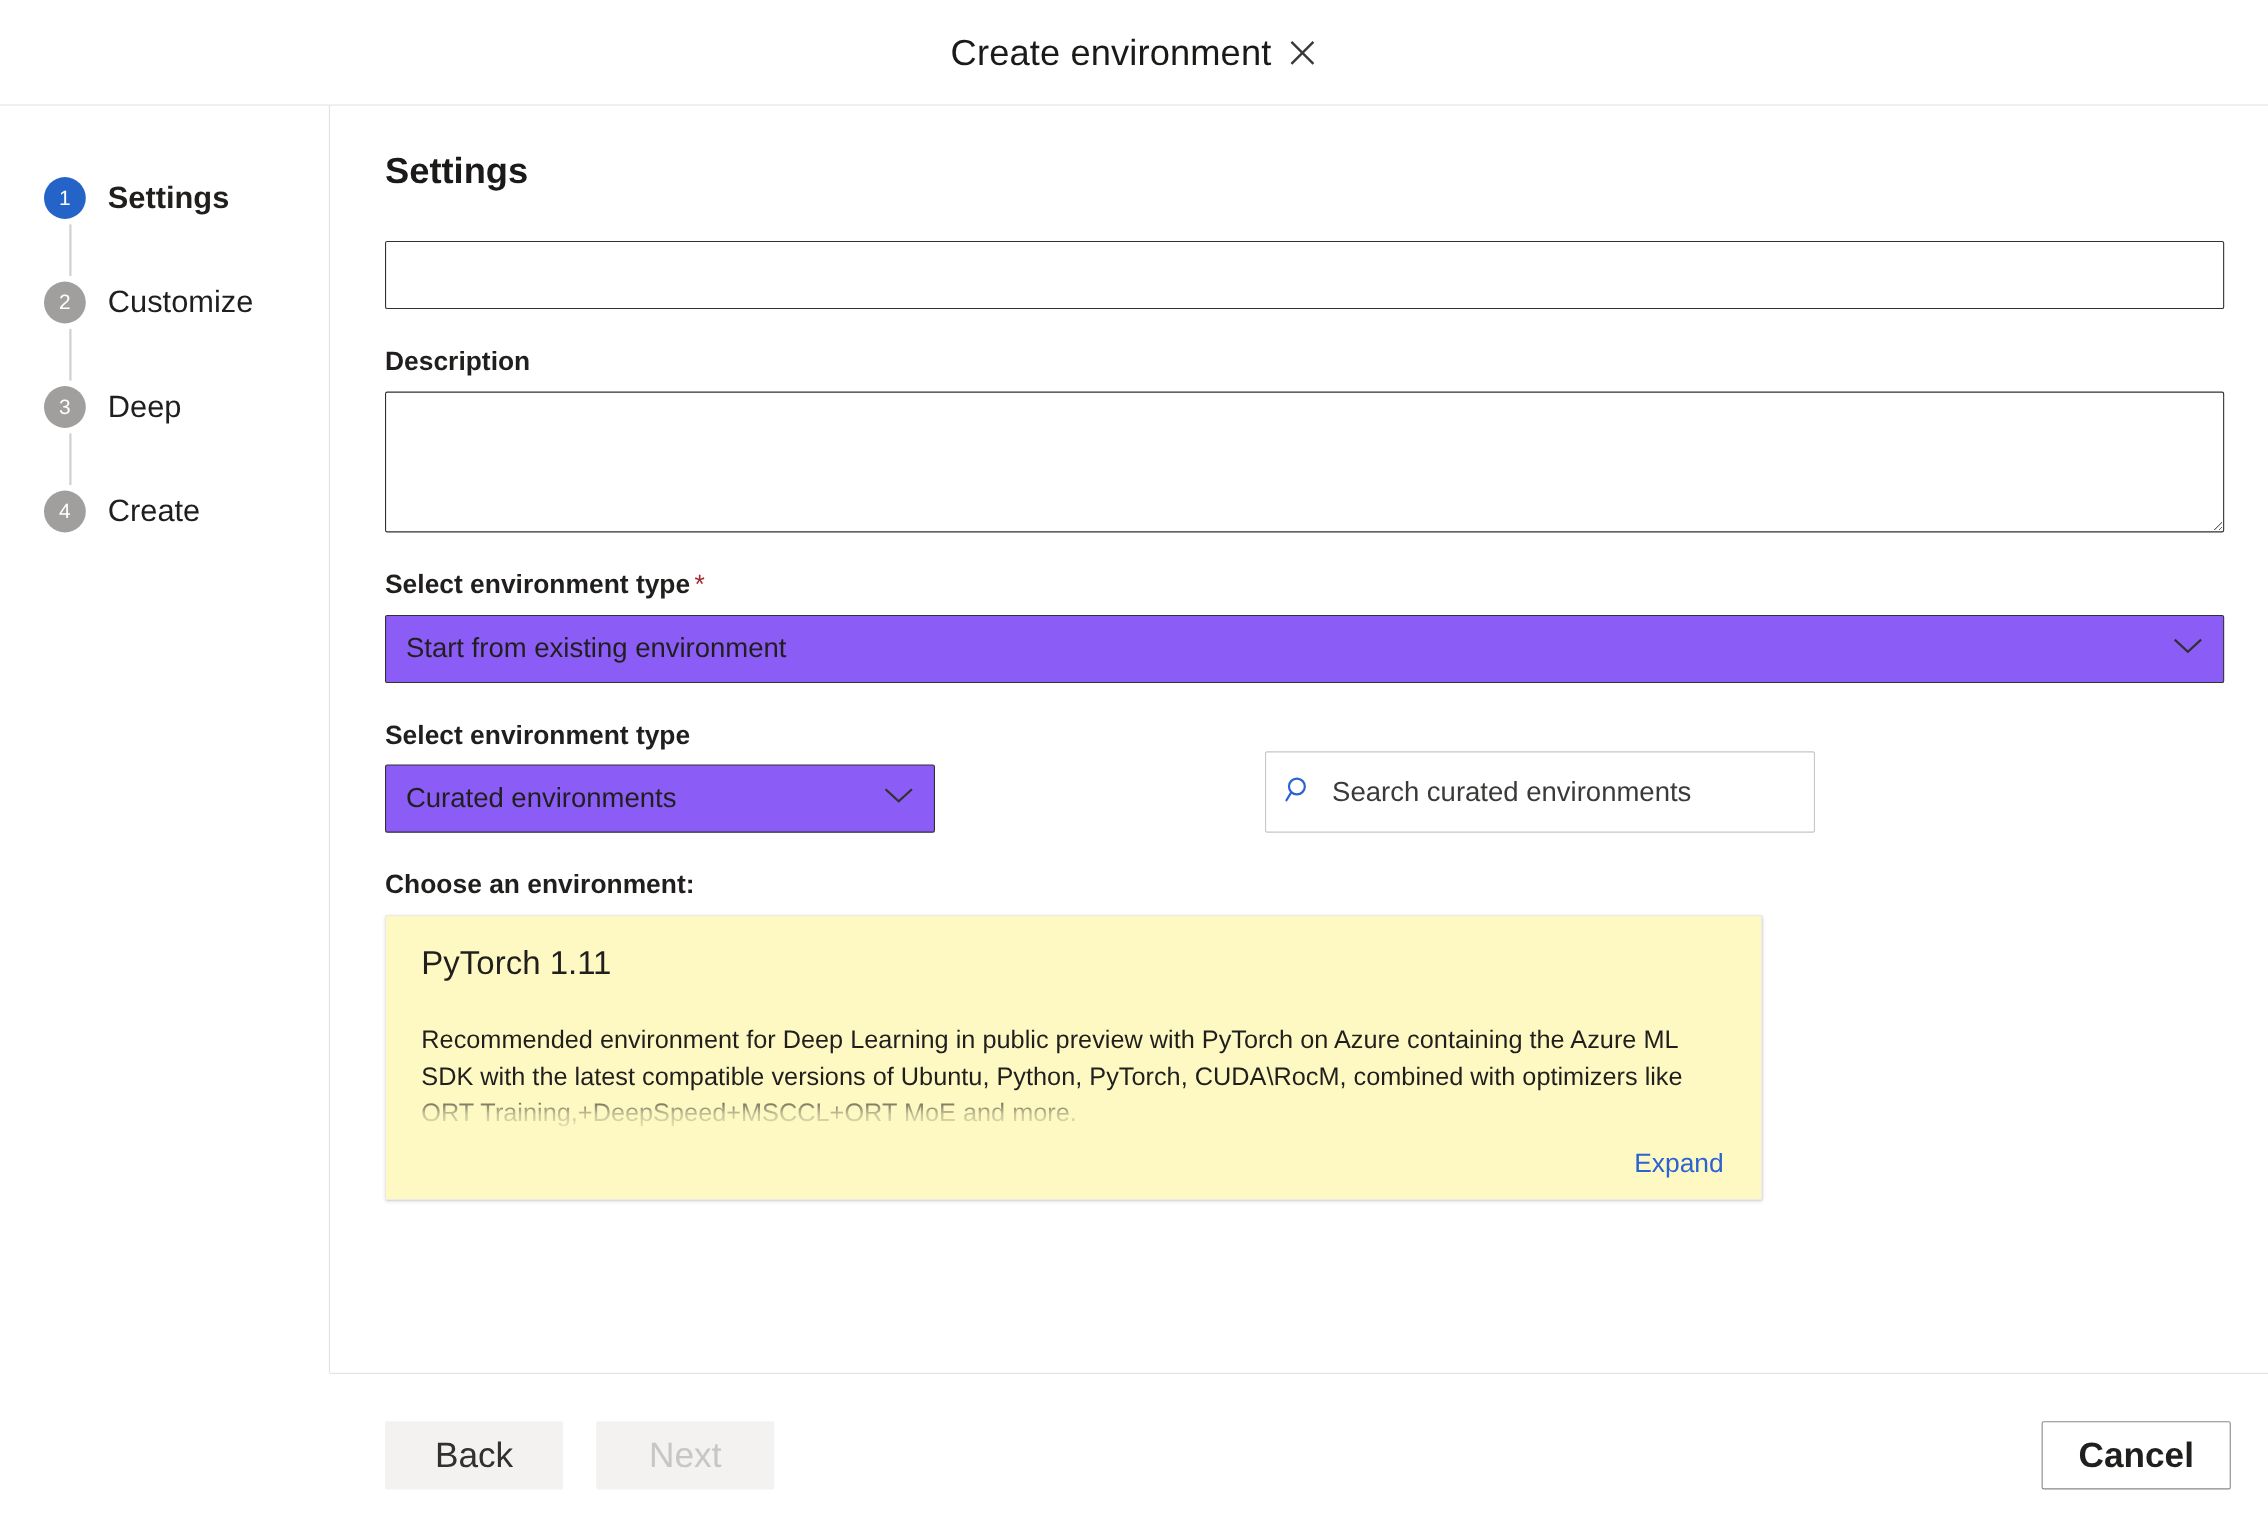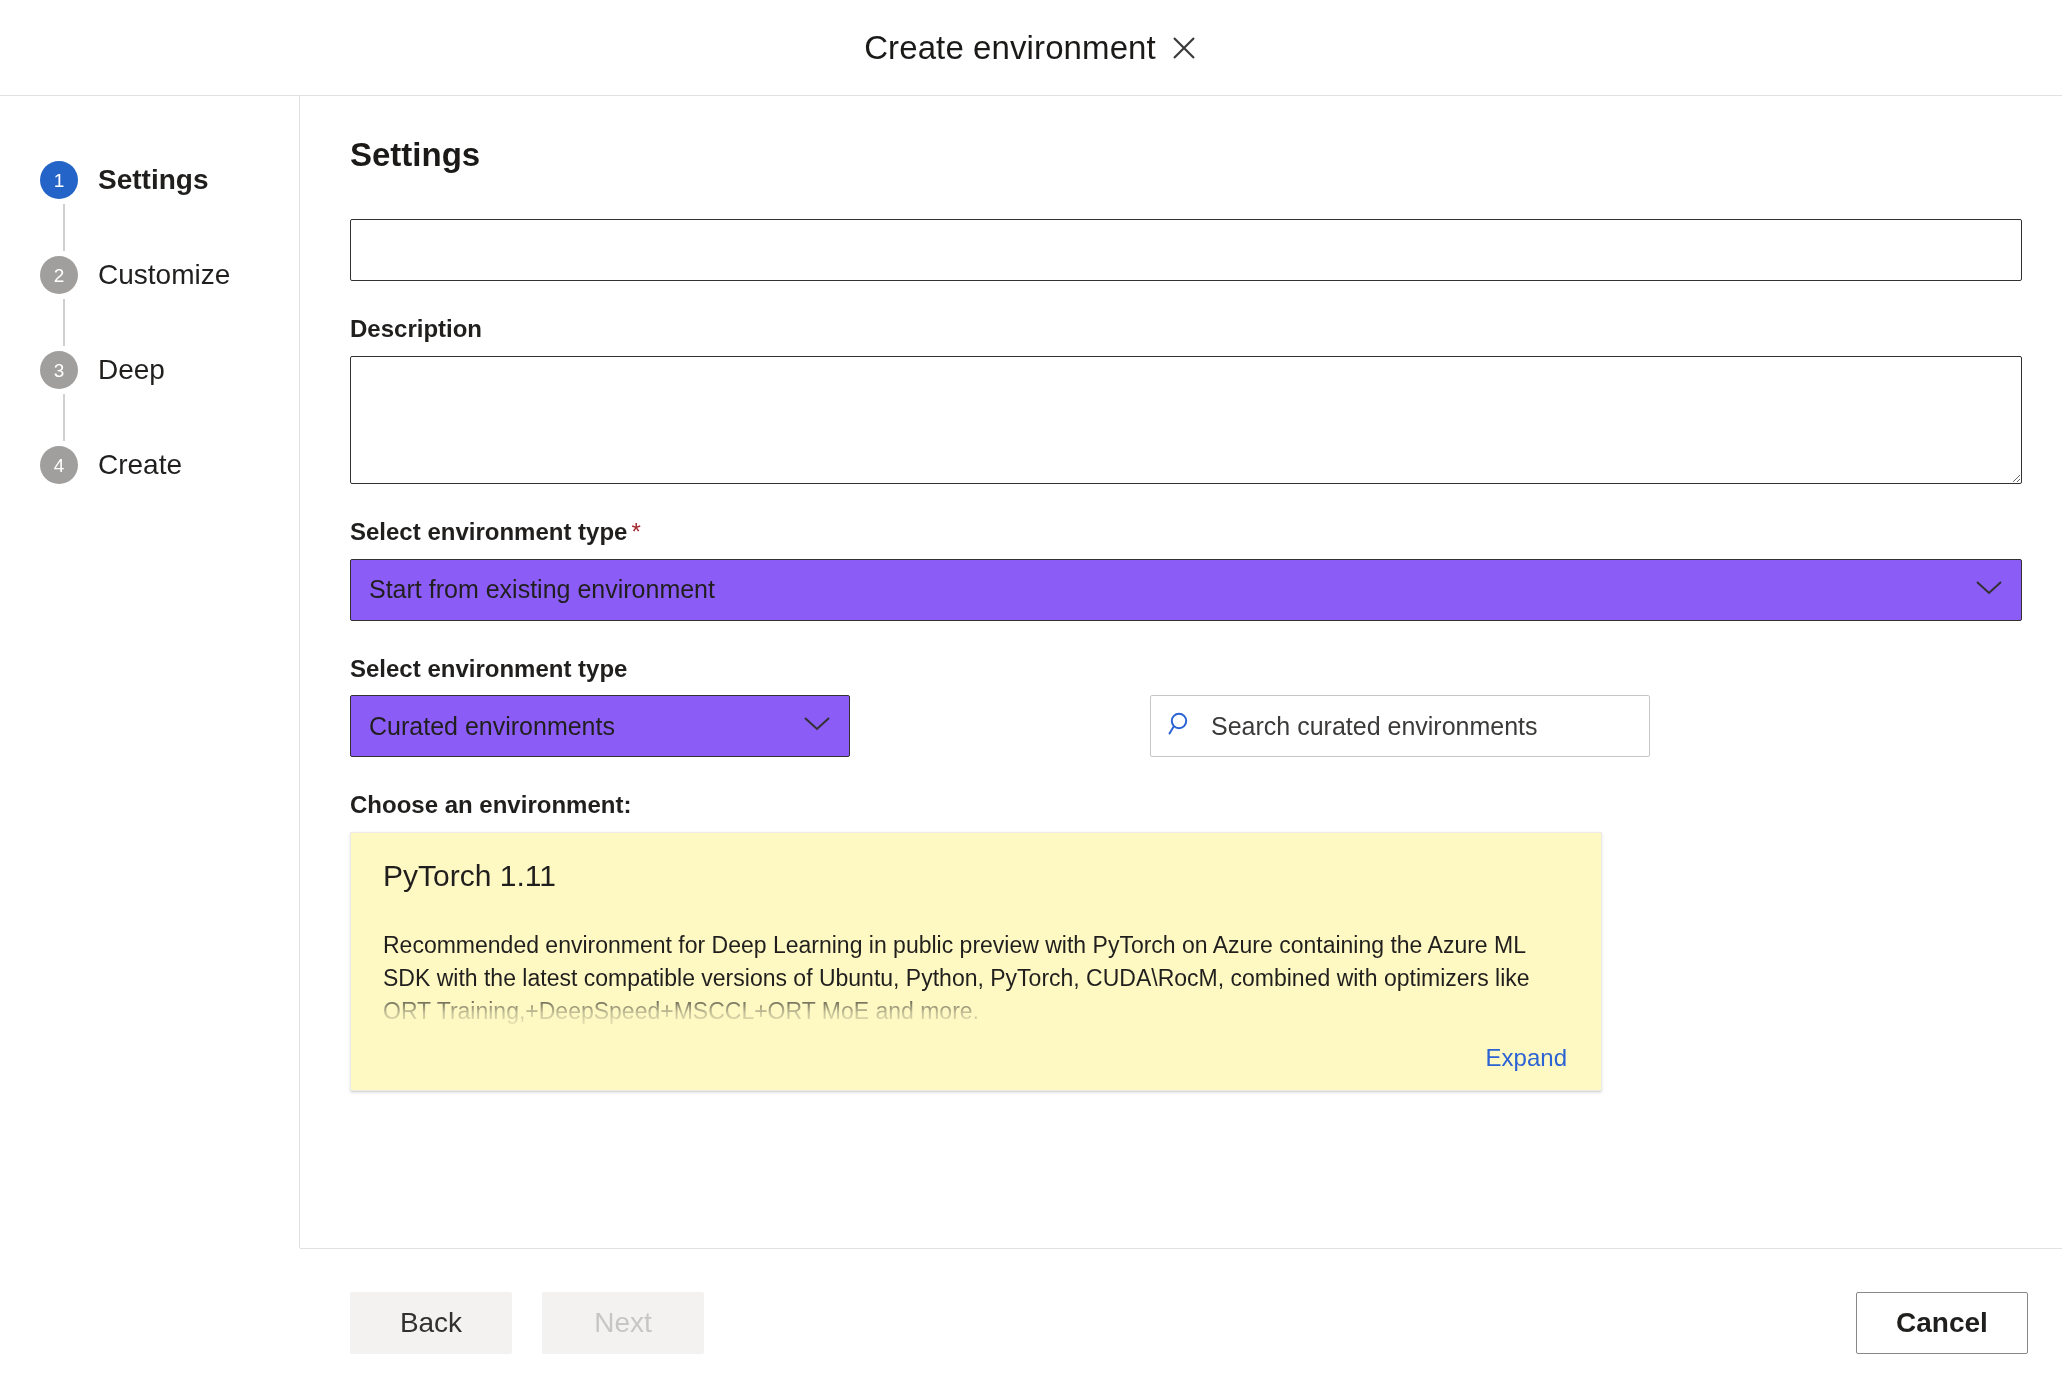--- a/index.html
+++ b/index.html
@@ -191,21 +191,21 @@
     display: block;
   }
 
   .row-flex {
     display: flex;
     align-items: flex-end;
     gap: 300px;
   }
   .search-box {
     width: 500px;
-    height: 62px;
+    height: 74px;
     border: 1px solid #c8c6c4;
     border-radius: 2px;
     background: #ffffff;
     display: flex;
     align-items: center;
     gap: 14px;
     padding: 0 16px;
   }
   .search-box input {
     border: none;
@@ -269,21 +269,21 @@
     align-items: center;
     justify-content: space-between;
     padding: 0 34px 0 50px;
   }
   .footer-left { display: flex; gap: 30px; }
   .btn {
     height: 62px;
     min-width: 162px;
     border-radius: 2px;
     font-family: "Liberation Sans", sans-serif;
-    font-size: 28px;
+    font-size: 32px;
     cursor: pointer;
     padding: 0 24px;
     line-height: 1;
   }
   .btn-secondary {
     background: #f3f2f1;
     border: 1px solid #f3f2f1;
     color: #323130;
   }
   .btn-disabled {

